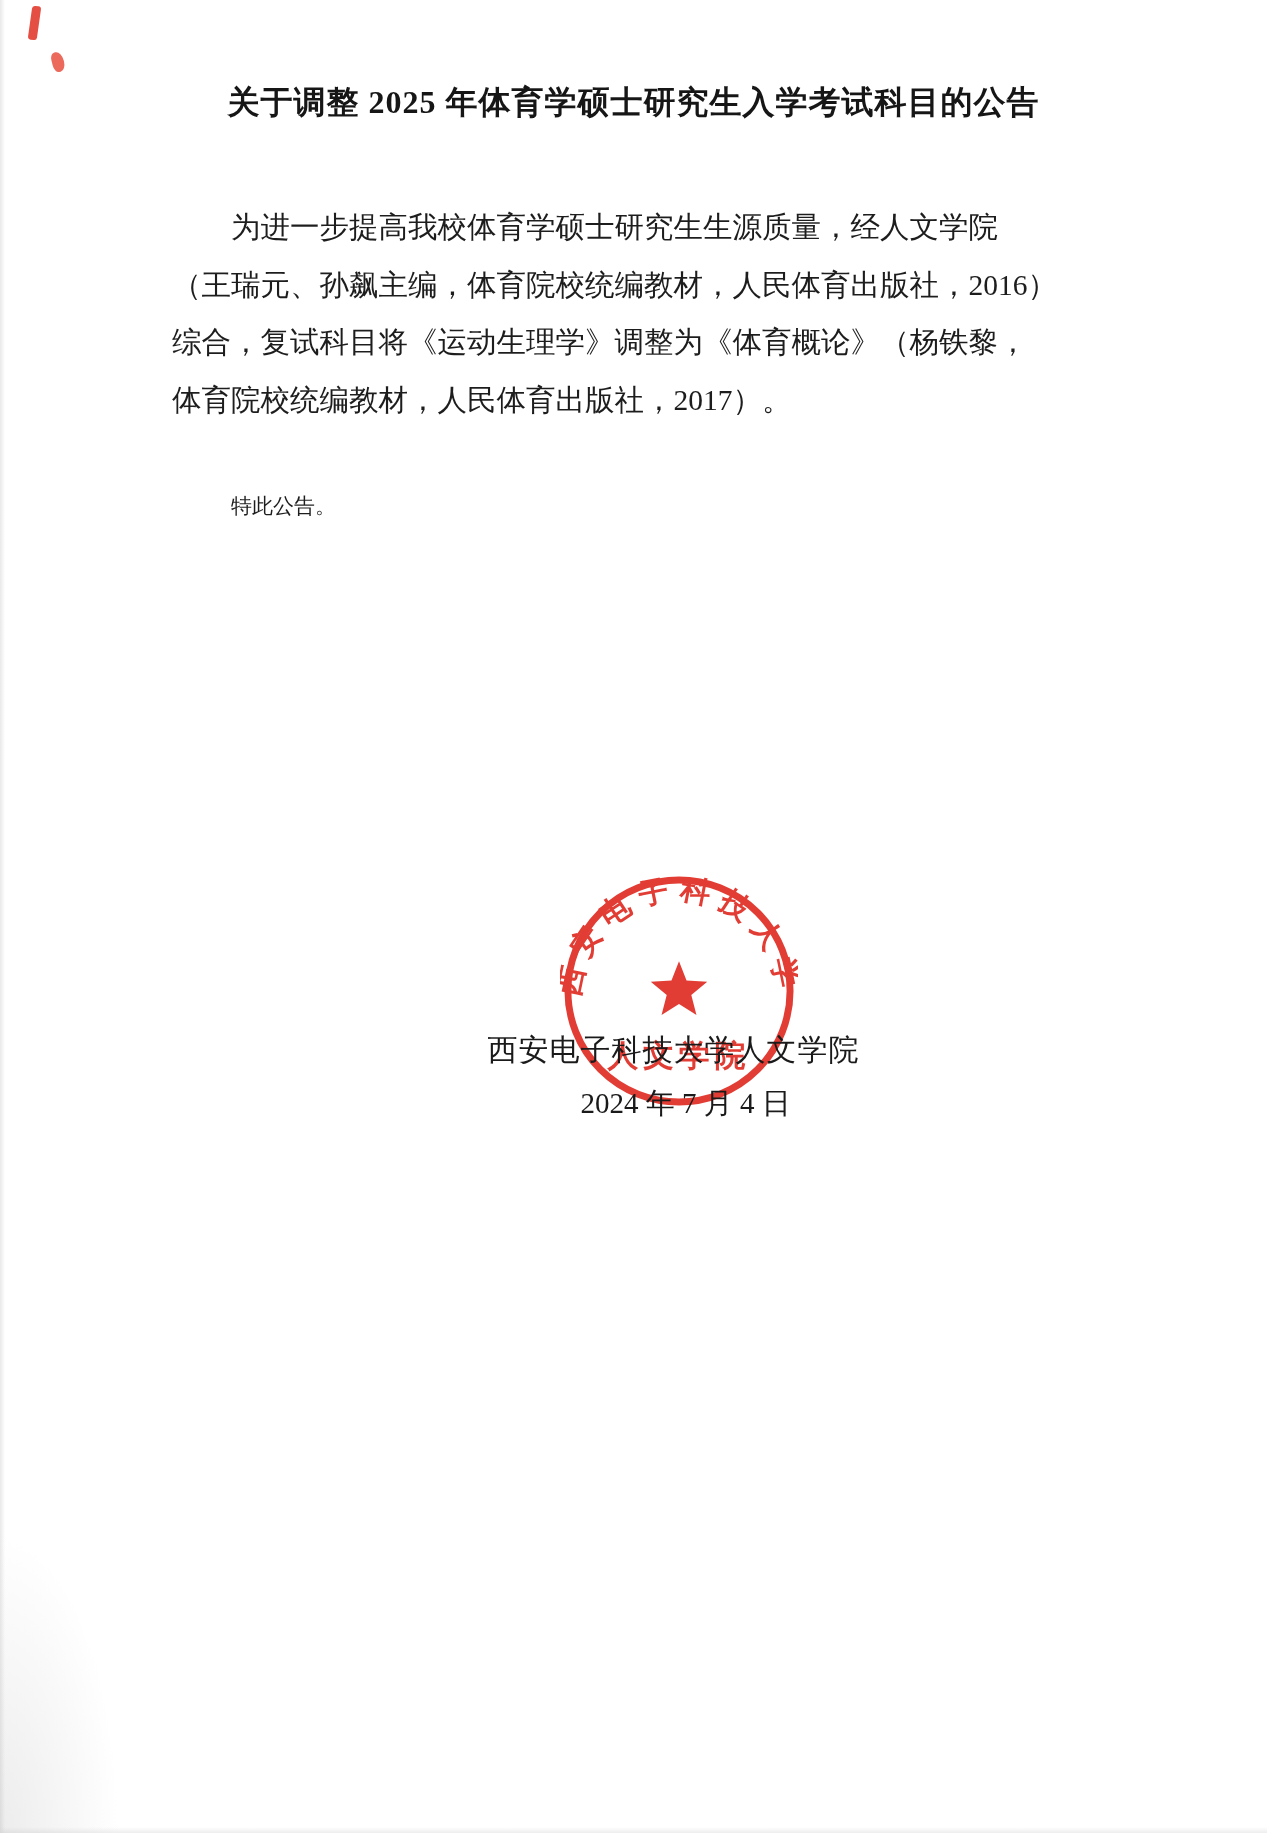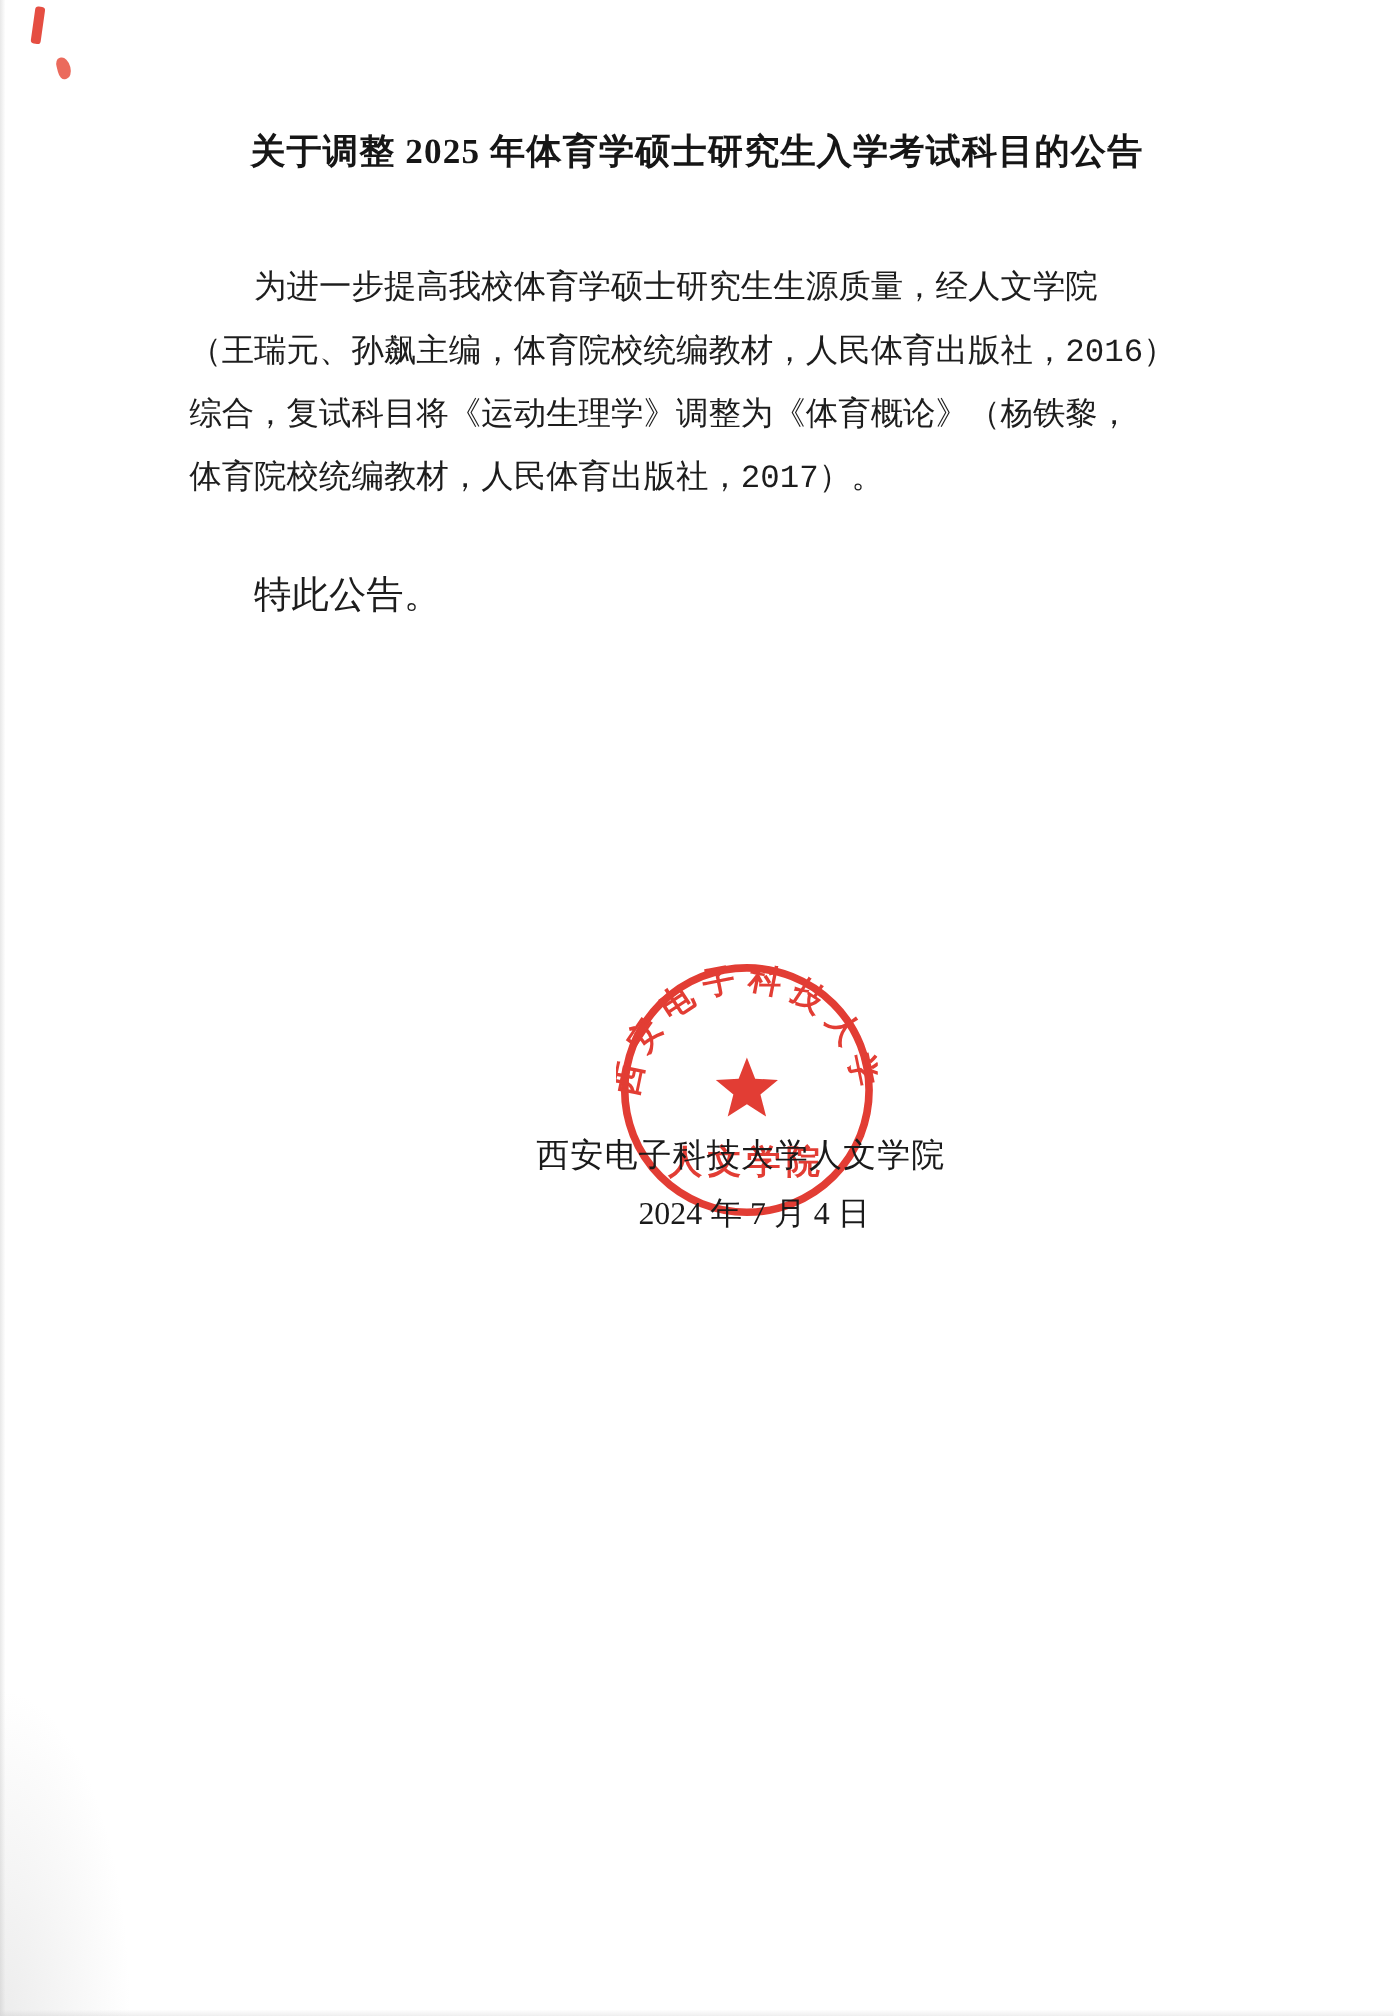--- a/index.html
+++ b/index.html
@@ -35,48 +35,47 @@
     position: absolute; left: 30px; top: 6px; width: 9px; height: 34px;
     background: #e23b2e; border-radius: 3px; transform: rotate(8deg); opacity: .9;
   }
   .red-mark-2 {
     position: absolute; left: 52px; top: 52px; width: 12px; height: 20px;
     background: #e8503f; border-radius: 40% 60% 55% 45%; transform: rotate(-14deg); opacity: .85;
   }
 
   .doc-title {
     margin: 0;
-    padding-top: 116px;
+    padding-top: 81px;
     text-align: center;
     font-size: 32px;
     font-weight: 700;
     letter-spacing: 1px;
     color: #161616;
   }
 
   .body-text {
     margin-top: 74px;
     margin-left: 172px;
     width: 790px;
     font-size: 29.5px;
-    font-family: Liberation Mono, monospace;
   }
   .body-text .line {
     line-height: 57.5px;
     text-align: justify;
     text-align-last: justify;
     white-space: nowrap;
   }
   .body-text .line.first { padding-left: 59px; }
   .body-text .line.last  { text-align-last: left; }
 
   .closing {
     margin-top: 49px;
     margin-left: 231px;
-    font-size: 34px;
+    font-size: 21px;
     line-height: 57.5px;
   }
 
   .seal {
     position: absolute;
     left: 560px; top: 872px;
     width: 238px; height: 238px;
     opacity: .92;
   }
 

